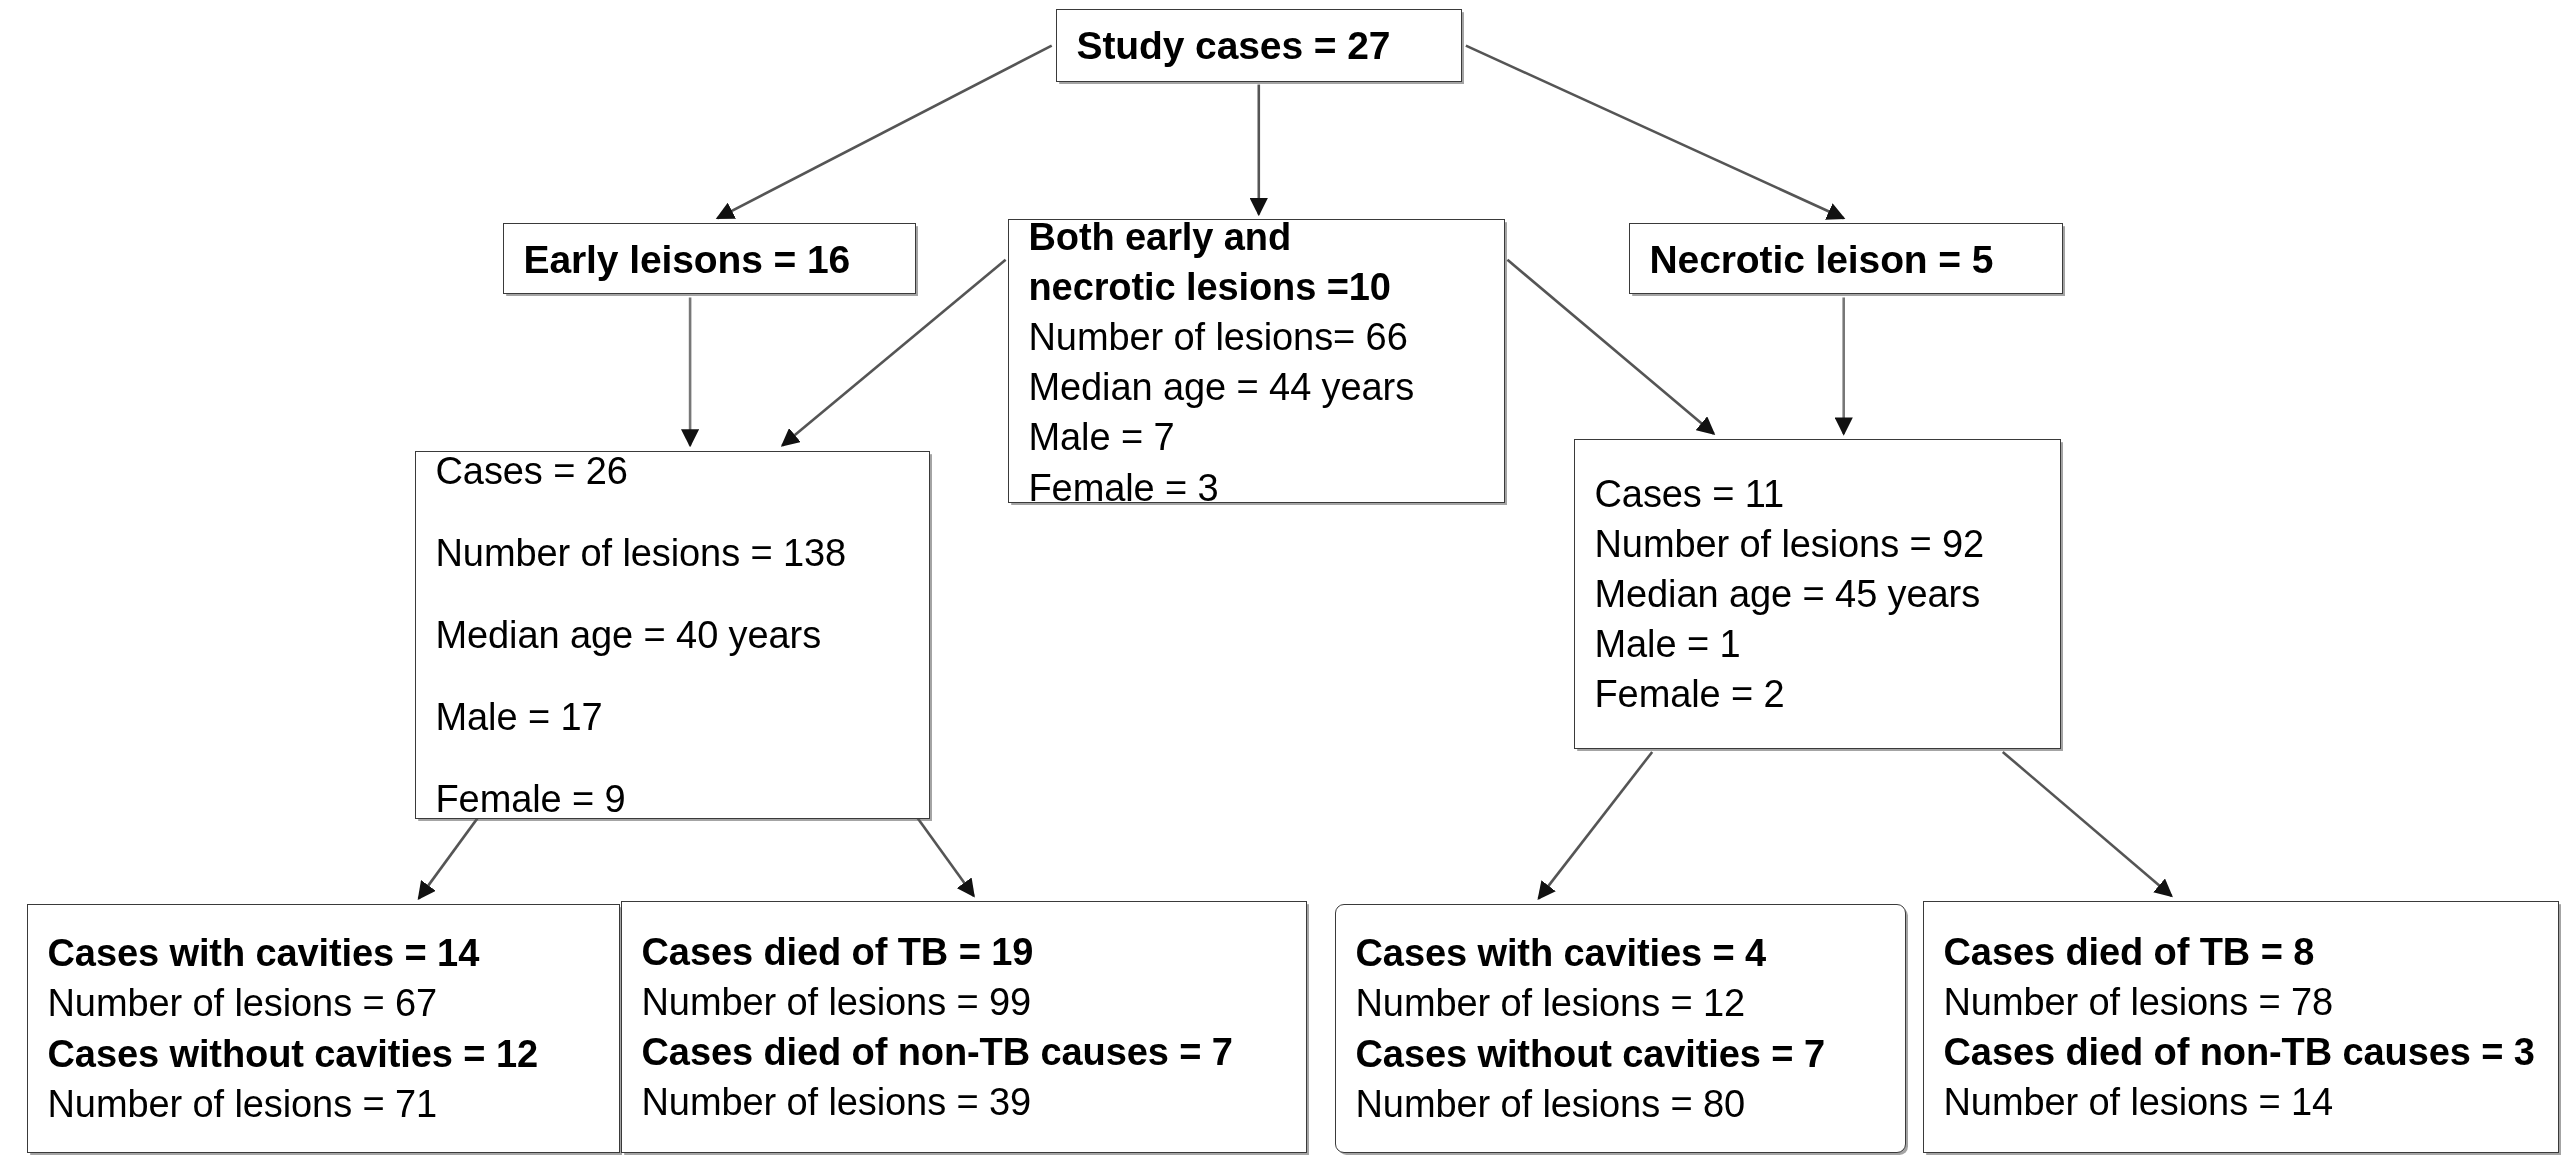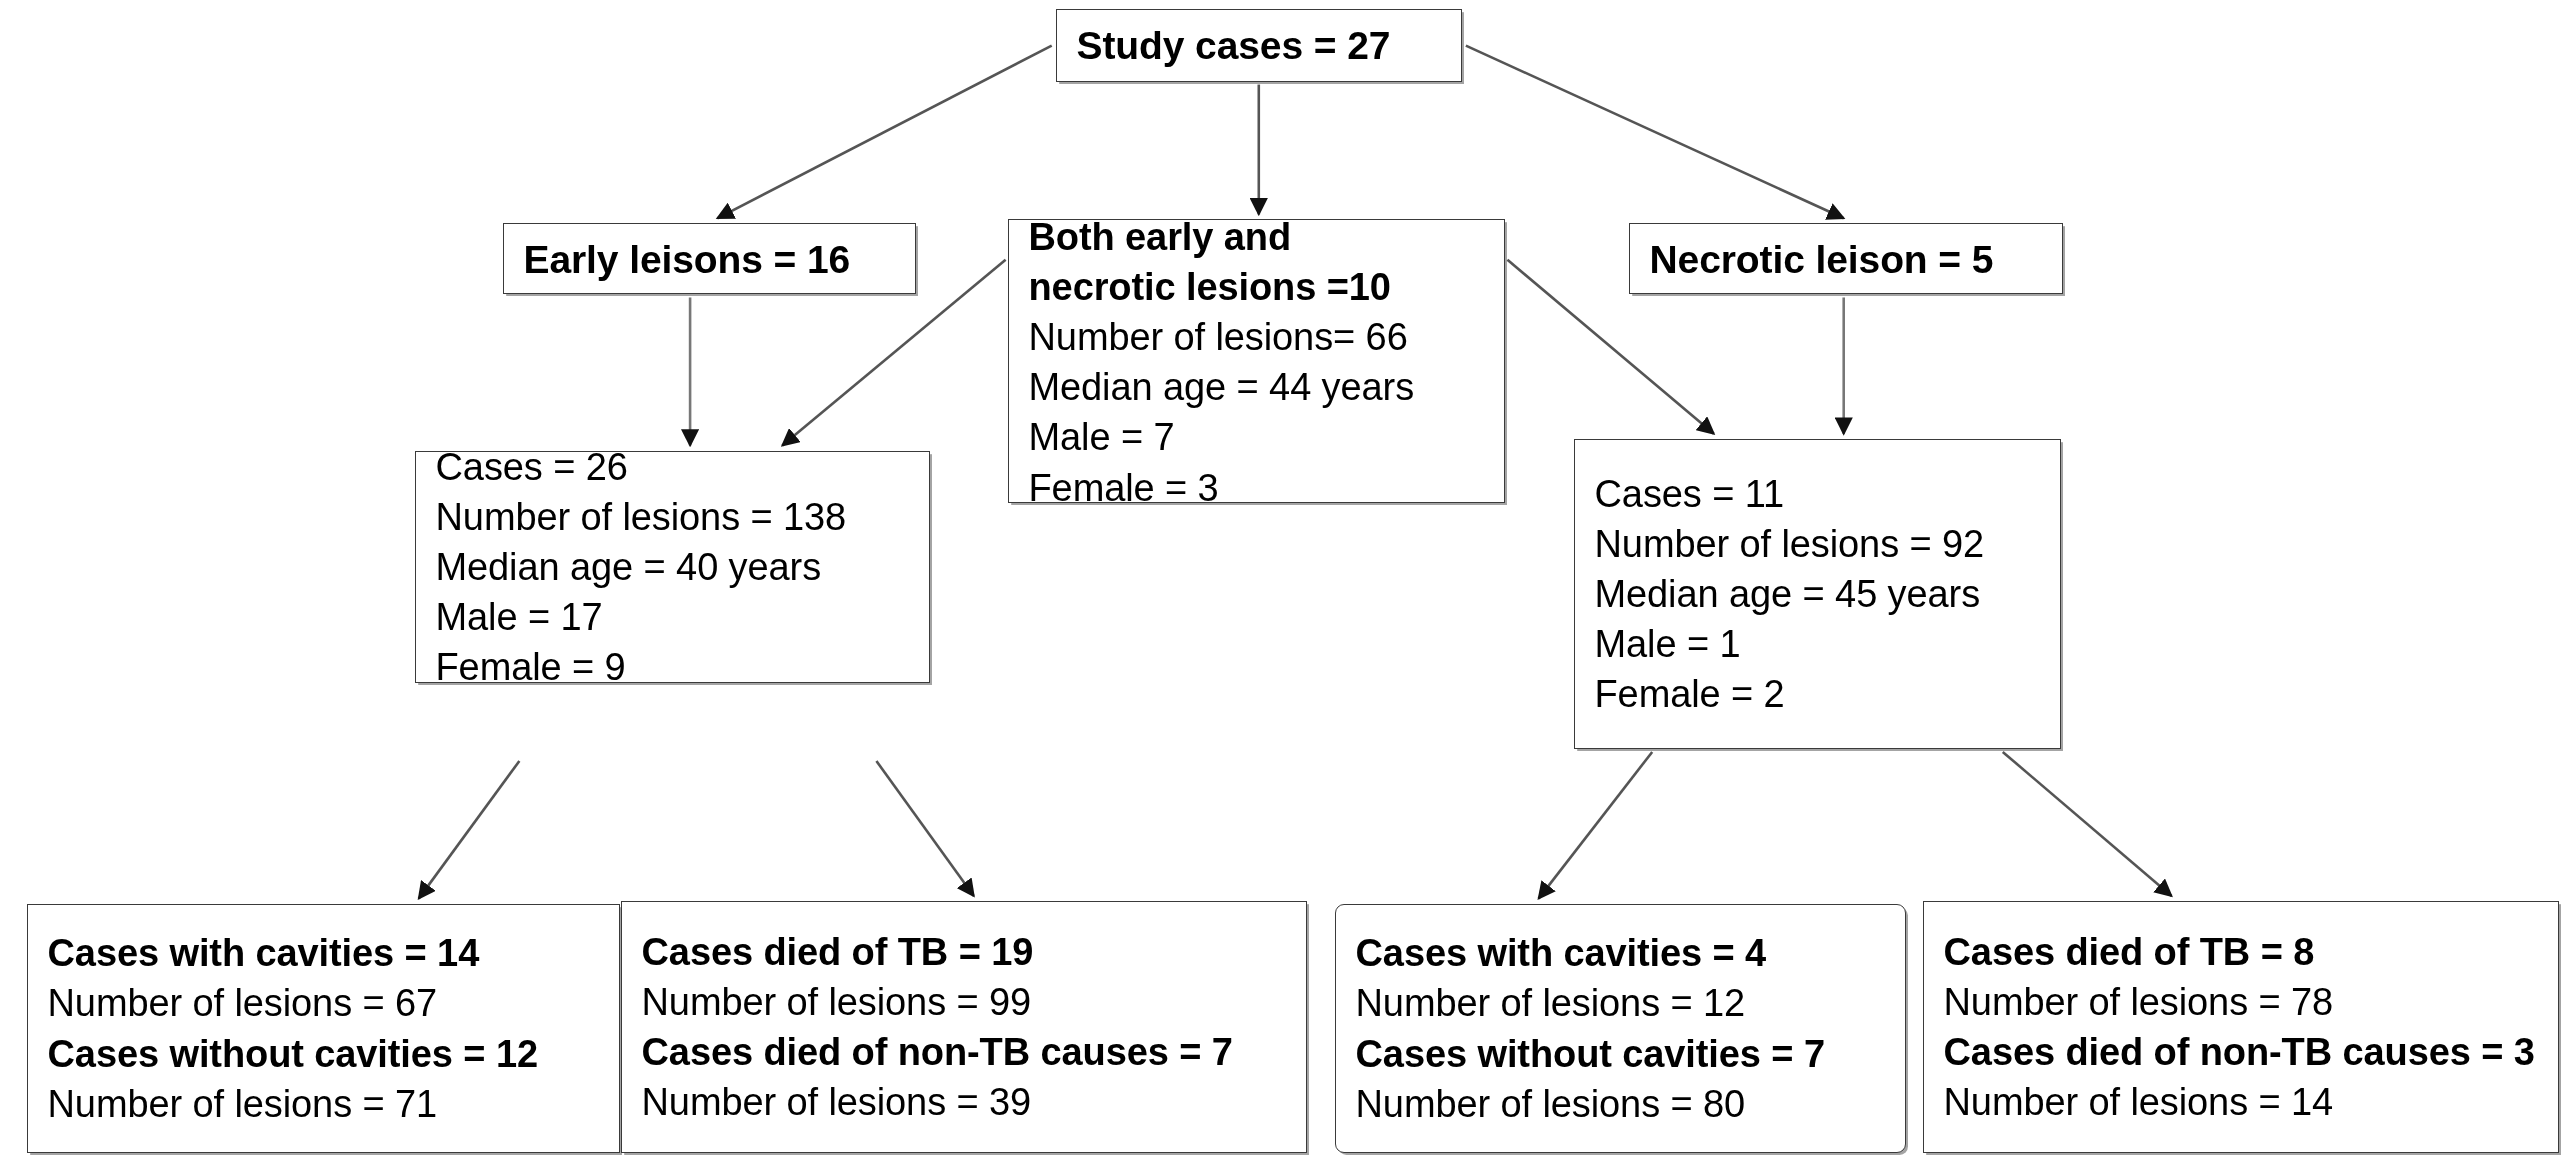--- a/index.html
+++ b/index.html
@@ -47,21 +47,21 @@
   }
   .single .line {
     font-weight: bold;
     font-size: 39px;
   }
   
   #node-root        { left: 1056px; top: 9px;   width: 406px;  height: 73px; }
   #node-early       { left: 503px;  top: 223px;  width: 413px;  height: 71px; }
   #node-both        { left: 1008px; top: 219px;  width: 497px;  height: 284px; padding-top: 13px; }
   #node-necrotic    { left: 1629px; top: 223px;  width: 434px;  height: 71px; }
-  #node-early-cases { left: 415px;  top: 451px;  width: 515px;  height: 232px; }
+  #node-early-cases { left: 415px;  top: 451px;  width: 515px;  height: 368px; gap: 32px; }
   #node-necr-cases  { left: 1574px; top: 439px;  width: 487px;  height: 310px; }
   #node-bl          { left: 27px;   top: 904px; width: 593px;  height: 249px; }
   #node-bm1         { left: 621px;  top: 901px; width: 686px; height: 252px; }
   #node-bm2         { left: 1335px; top: 904px; width: 571px;  height: 249px; border-radius: 9px; }
   #node-br          { left: 1915px; top: 901px; width: 636px;  height: 252px; margin-left: 8px; }
 </style>
 </head>
 <body>
 
 <div id="canvas">

